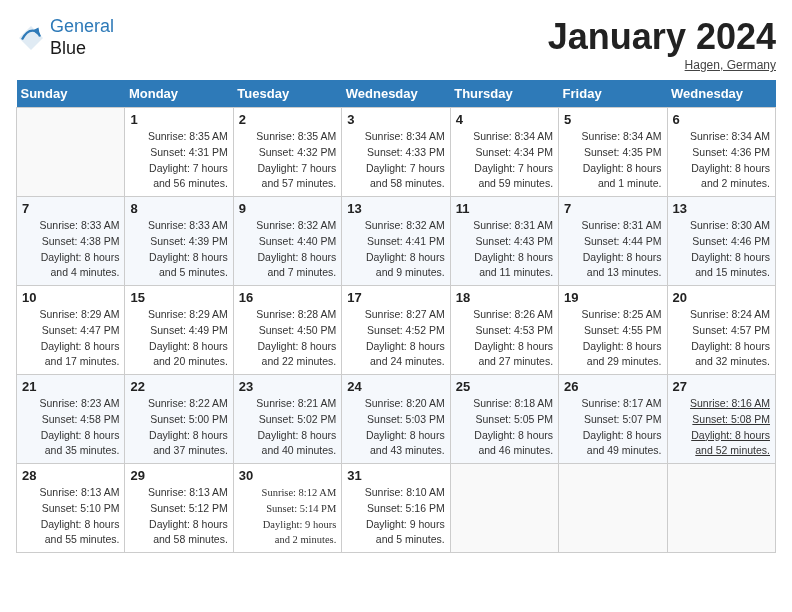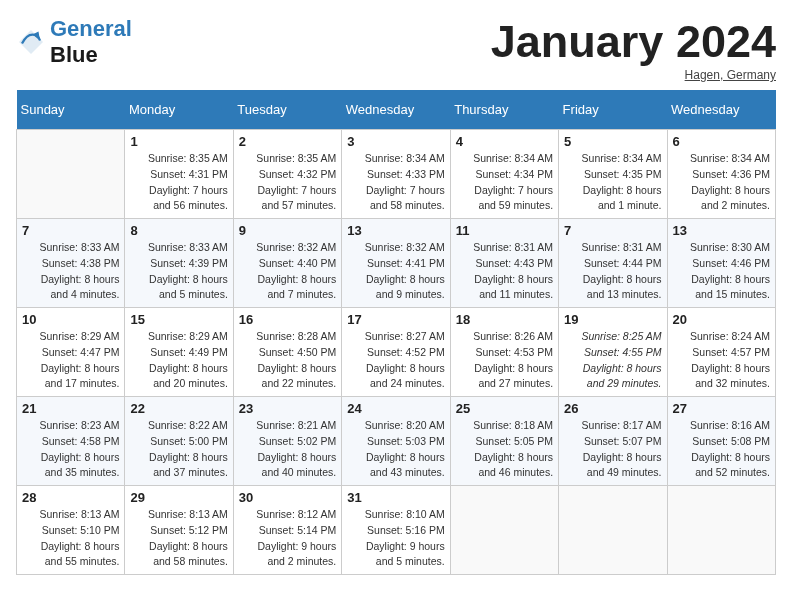--- a/index.html
+++ b/index.html
@@ -22,41 +22,41 @@
     }
     .logo-icon {
       width: 30px;
       height: 30px;
       margin-right: 4px;
     }
     .title-block {
       text-align: right;
     }
     .calendar-title {
-      font-size: 45px;
+      font-size: 36px;
       font-weight: bold;
       color: #222;
     }
     .calendar-subtitle {
       font-size: 12px;
       color: #444;
       text-decoration: underline;
     }
     table {
       width: 100%;
       border-collapse: collapse;
       font-size: 11px;
     }
     thead th {
       background-color: #2e7ab8;
       color: #fff;
-      padding: 12px 4px;
+      padding: 6px 4px;
       text-align: left;
       font-size: 13px;
-      font-weight: normal;
+      font-weight: bold;
     }
     tbody tr {
       vertical-align: top;
     }
     tbody td {
       border: 1px solid #ccc;
       padding: 4px 5px;
       min-height: 80px;
       width: calc(100% / 7);
     }
@@ -84,21 +84,21 @@
 <body>
 
 <div class="header">
   <div class="logo">
     <svg class="logo-icon" viewBox="0 0 40 40">
       <polygon points="20,4 36,20 20,36 4,20" fill="#2e7ab8" opacity="0.15"></polygon>
       <path d="M8 22 Q14 10 22 10 Q30 10 32 18" stroke="#2e7ab8" stroke-width="3" fill="none"></path>
       <path d="M22 10 L30 6 L32 18" fill="#2e7ab8"></path>
     </svg>
     <div>
-      <div style="font-size:22px;font-weight:bold;color:#1a1a1a;line-height:1.2;">
+      <div style="font-size:18px;font-weight:normal;color:#1a1a1a;line-height:1.2;">
         <span style="color:#2e7ab8;">General</span><br>
         <span>Blue</span>
       </div>
     </div>
   </div>
   <div class="title-block">
     <div class="calendar-title">January 2024</div>
     <div class="calendar-subtitle">Hagen, Germany</div>
   </div>
 </div>
@@ -243,21 +243,21 @@
         </td>
         <td>
           <span class="day-number">18</span>
           <div class="day-info" style="white-space: pre-line;">Sunrise: 8:26 AM
 Sunset: 4:53 PM
 Daylight: 8 hours
 and 27 minutes.</div>
         </td>
         <td>
           <span class="day-number">19</span>
-          <div class="day-info" style="white-space: pre-line; font-style: italic;">Sunrise: 8:25 AM
+          <div class="day-info" style="white-space: pre-line;">Sunrise: 8:25 AM
 Sunset: 4:55 PM
 Daylight: 8 hours
 and 29 minutes.</div>
         </td>
         <td>
           <span class="day-number">20</span>
           <div class="day-info" style="white-space: pre-line;">Sunrise: 8:24 AM
 Sunset: 4:57 PM
 Daylight: 8 hours
 and 32 minutes.</div>
@@ -301,21 +301,21 @@
         </td>
         <td>
           <span class="day-number">26</span>
           <div class="day-info" style="white-space: pre-line;">Sunrise: 8:17 AM
 Sunset: 5:07 PM
 Daylight: 8 hours
 and 49 minutes.</div>
         </td>
         <td>
           <span class="day-number">27</span>
-          <div class="day-info" style="white-space: pre-line;">Sunrise: 8:16 AM
+          <div class="day-info" style="white-space: pre-line; text-decoration: underline;">Sunrise: 8:16 AM
 Sunset: 5:08 PM
 Daylight: 8 hours
 and 52 minutes.</div>
         </td>
       </tr>
       <tr>
         <td>
           <span class="day-number">28</span>
           <div class="day-info" style="white-space: pre-line;">Sunrise: 8:13 AM
 Sunset: 5:10 PM
@@ -324,21 +324,21 @@
         </td>
         <td>
           <span class="day-number">29</span>
           <div class="day-info" style="white-space: pre-line;">Sunrise: 8:13 AM
 Sunset: 5:12 PM
 Daylight: 8 hours
 and 58 minutes.</div>
         </td>
         <td>
           <span class="day-number">30</span>
-          <div class="day-info" style="white-space: pre-line;">Sunrise: 8:12 AM
+          <div class="day-info" style="white-space: pre-line; font-family: Liberation Serif, serif;">Sunrise: 8:12 AM
 Sunset: 5:14 PM
 Daylight: 9 hours
 and 2 minutes.</div>
         </td>
         <td>
           <span class="day-number">31</span>
           <div class="day-info" style="white-space: pre-line;">Sunrise: 8:10 AM
 Sunset: 5:16 PM
 Daylight: 9 hours
 and 5 minutes.</div>

